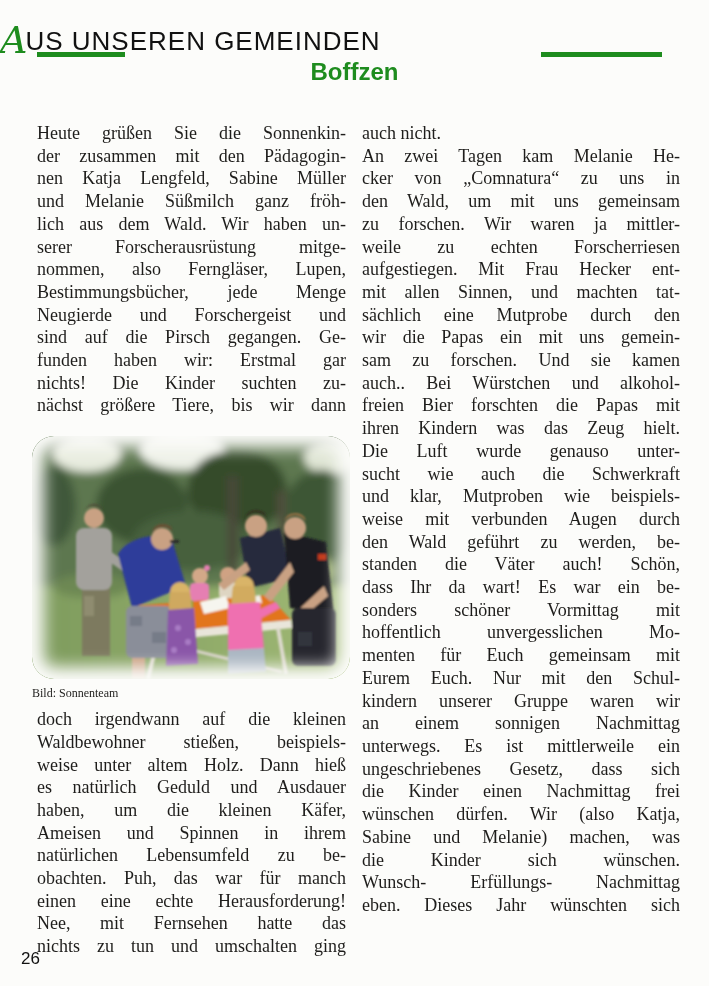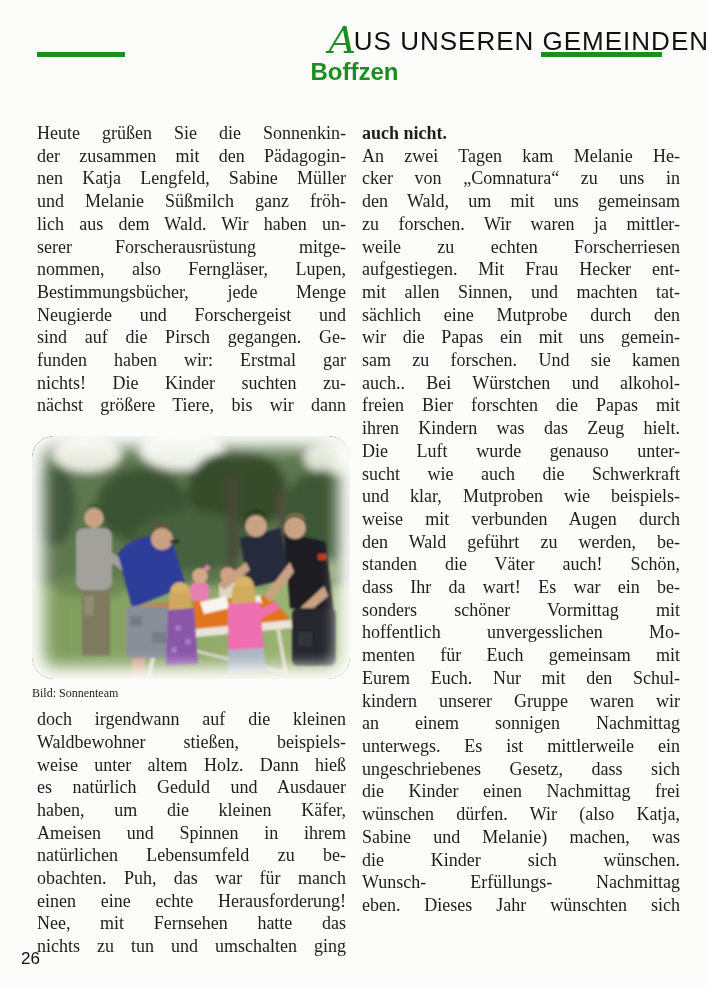--- a/index.html
+++ b/index.html
@@ -20,21 +20,21 @@
   }
   
   .hdr-rule{
     position:absolute;top:52px;height:5px;
     background:var(--accent);
   }
   .hdr-rule.left{left:37px;width:88px;}
   .hdr-rule.right{left:541px;width:121px;}
   .title{
     position:absolute;top:18px;left:0;width:100%;
-    text-align:right;
+    text-align:left;
     font-family:"Liberation Sans", sans-serif;
     font-size:26px;letter-spacing:1px;
     color:#111;
     white-space:nowrap;
   }
   .title .initial{
     font-family:"DejaVu Serif", serif;
     font-style:italic;
     font-size:38px;
     color:var(--accent);
@@ -53,21 +53,21 @@
   
   .col{position:absolute;top:122px;font-size:18px;line-height:22.7px;}
   .col-left{left:37px;width:309px;}
   .col-right{left:362px;width:318px;}
   .tline{
     text-align:justify;
     text-align-last:justify;
     hyphens:none;
     white-space:normal;
   }
-  .tline.endline{text-align-last:left;font-weight:bold;}
+  .tline.endline{text-align-last:left;}
   
   .photo{
     position:relative;
     width:318px;
     height:243px;
     margin:19px 0 0 -5px;
     border-radius:22px;
     overflow:hidden;
     background:#fff;
   }

